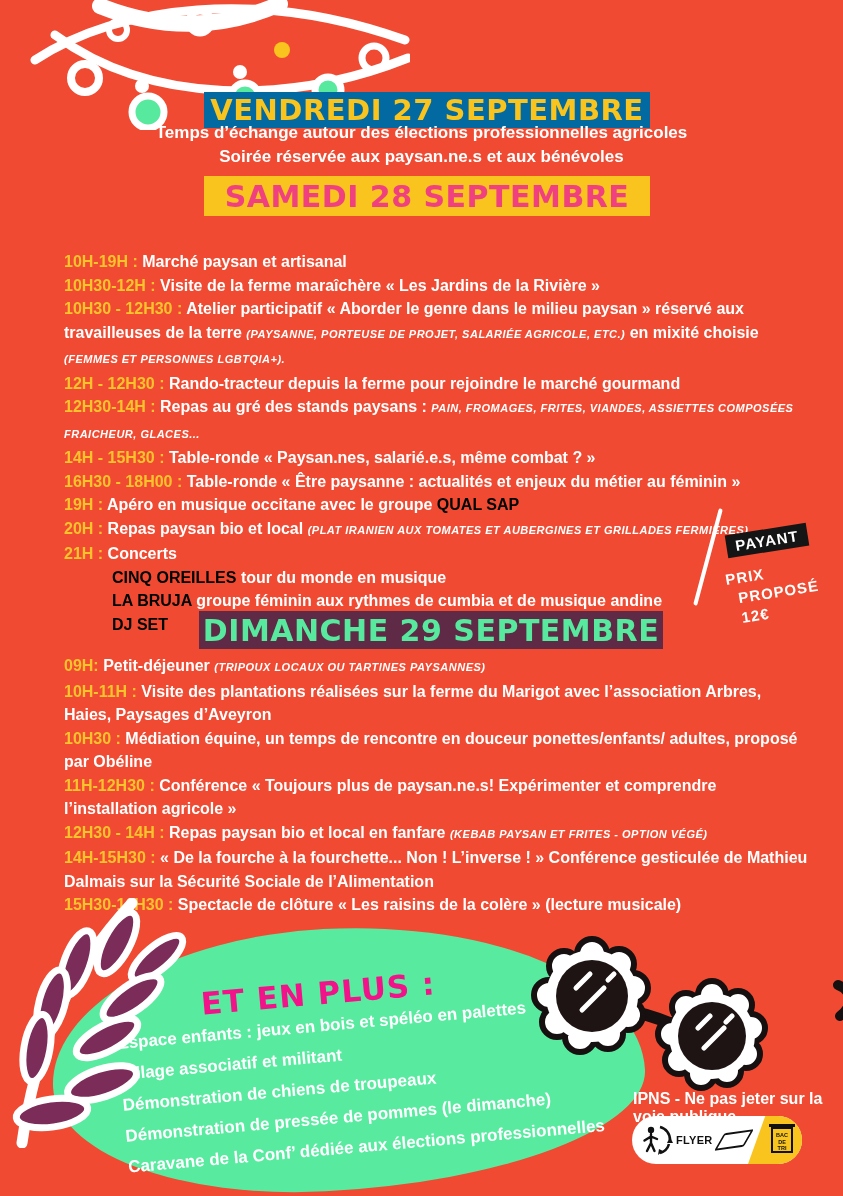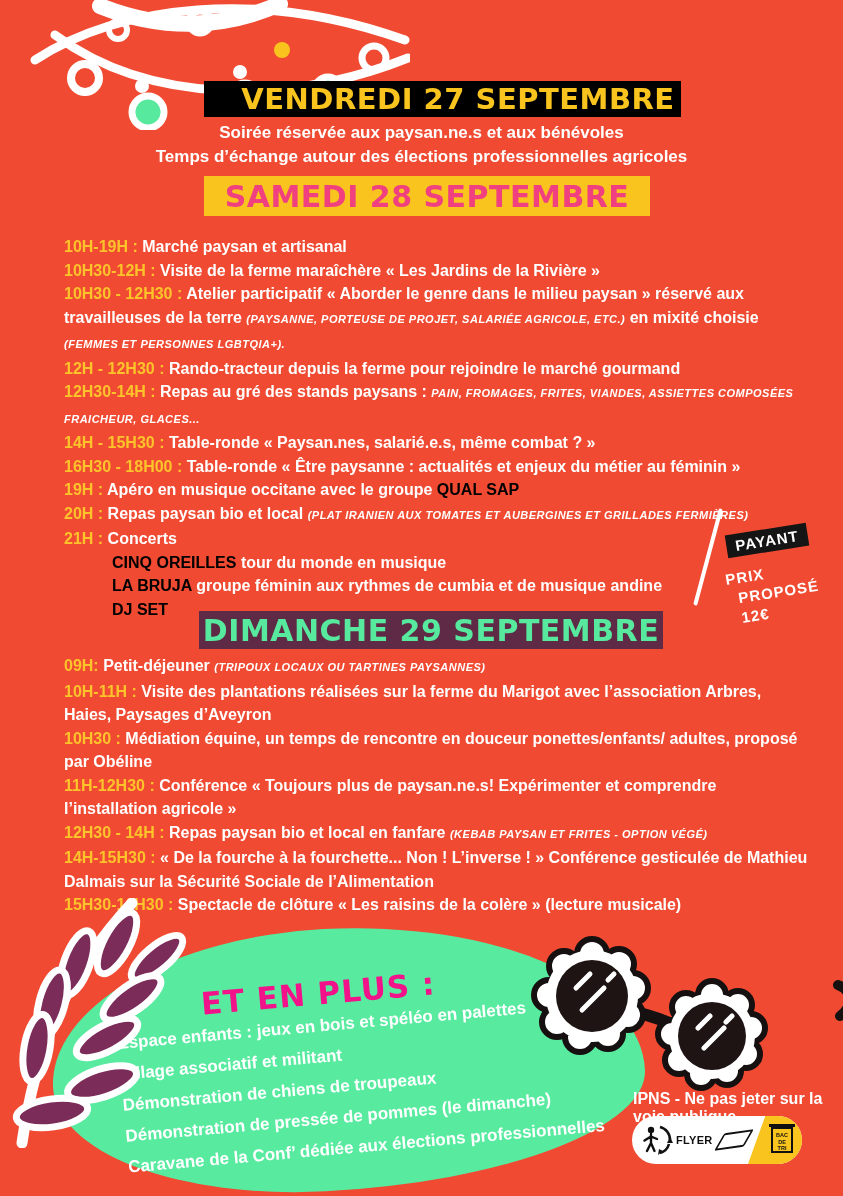--- a/index.html
+++ b/index.html
@@ -3,30 +3,30 @@
 <meta charset="utf-8">
 <style>
   html,body{margin:0;padding:0;background:#444;}
   .poster{position:relative;width:843px;height:1196px;margin:0 auto;background:#F04B32;overflow:hidden;
           font-family:"Liberation Sans",sans-serif;}
   svg{display:block;}
 
   
   .banner{position:absolute;display:flex;align-items:center;justify-content:center;
           font-family:"DejaVu Sans",sans-serif;font-weight:800;letter-spacing:.5px;white-space:nowrap;}
-  .banner-friday{left:204px;top:81px;width:446px;height:36px;background:#000000;color:#F8C41D;font-size:29px;padding-left:31px;}
+  .banner-friday{left:204px;top:92px;width:446px;height:36px;background:#0369a1;color:#F8C41D;font-size:29px;}
   .banner-saturday{left:204px;top:176px;width:446px;height:40px;background:#F8C41D;color:#F0407F;font-size:30px;}
   .banner-sunday{left:199px;top:611px;width:464px;height:38px;background:#5E2A45;color:#57E99E;font-size:30px;}
 
   .subtitle{position:absolute;left:0;top:121px;width:843px;text-align:center;color:#fff;
             font-weight:bold;font-size:17px;line-height:24px;}
 
   
   .sched{position:absolute;left:64px;width:748px;color:#fff;font-size:16px;line-height:23.5px;font-weight:bold;}
-  .sched-sat{top:235px;}
+  .sched-sat{top:250px;}
   .sched-sun{top:654px;}
   .sched-line.indent{padding-left:48px;}
   .seg-time{color:#FDC32B;}
   .seg-plain{color:#fff;}
   .seg-hand{color:#fff;font-weight:bold;font-style:italic;font-size:11px;letter-spacing:.5px;}
   .seg-band{color:#000000;}
 
   
   .payant{position:absolute;left:682px;top:505px;width:160px;height:115px;}
   .payant-slash{position:absolute;left:24px;top:2px;width:4px;height:100px;background:#fff;
@@ -76,22 +76,22 @@
     <circle cx="170" cy="22" r="11" stroke="#fff" stroke-width="7" fill="none"></circle>
     <circle cx="210" cy="72" r="7" fill="#fff"></circle>
     <circle cx="215" cy="97" r="14" fill="#57E99E" stroke="#fff" stroke-width="7"></circle>
     <circle cx="252" cy="50" r="8" fill="#F8C41D"></circle>
     <circle cx="298" cy="90" r="13" fill="#57E99E" stroke="#fff" stroke-width="7"></circle>
     <circle cx="344" cy="58" r="12" stroke="#fff" stroke-width="7" fill="none"></circle>
   </svg>
 
   <div class="banner banner-friday">VENDREDI 27 SEPTEMBRE</div>
   <div class="subtitle">
+      <div class="subtitle-line">Temps d’échange autour des élections professionnelles agricoles</div>
       <div class="subtitle-line">Soirée réservée aux paysan.ne.s et aux bénévoles</div>
-      <div class="subtitle-line">Temps d’échange autour des élections professionnelles agricoles</div>
     </div>
 
   <div class="banner banner-saturday">SAMEDI 28 SEPTEMBRE</div>
   <div class="sched sched-sat">
       <div class="sched-line"><span class="seg-time">10H-19H :</span><span class="seg-plain"> Marché paysan et artisanal</span></div>
       <div class="sched-line"><span class="seg-time">10H30-12H :</span><span class="seg-plain"> Visite de la ferme maraîchère « Les Jardins de la Rivière »</span></div>
       <div class="sched-line"><span class="seg-time">10H30 - 12H30 :</span><span class="seg-plain"> Atelier participatif « Aborder le genre dans le milieu paysan » réservé aux travailleuses de la terre </span><span class="seg-hand">(PAYSANNE, PORTEUSE DE PROJET, SALARIÉE AGRICOLE, ETC.)</span><span class="seg-plain"> en mixité choisie </span><span class="seg-hand">(FEMMES ET PERSONNES LGBTQIA+).</span></div>
       <div class="sched-line"><span class="seg-time">12H - 12H30 :</span><span class="seg-plain"> Rando-tracteur depuis la ferme pour rejoindre le marché gourmand</span></div>
       <div class="sched-line"><span class="seg-time">12H30-14H :</span><span class="seg-plain"> Repas au gré des stands paysans : </span><span class="seg-hand">PAIN, FROMAGES, FRITES, VIANDES, ASSIETTES COMPOSÉES FRAICHEUR, GLACES...</span></div>
       <div class="sched-line"><span class="seg-time">14H - 15H30 :</span><span class="seg-plain"> Table-ronde « Paysan.nes, salarié.e.s, même combat ? »</span></div>

